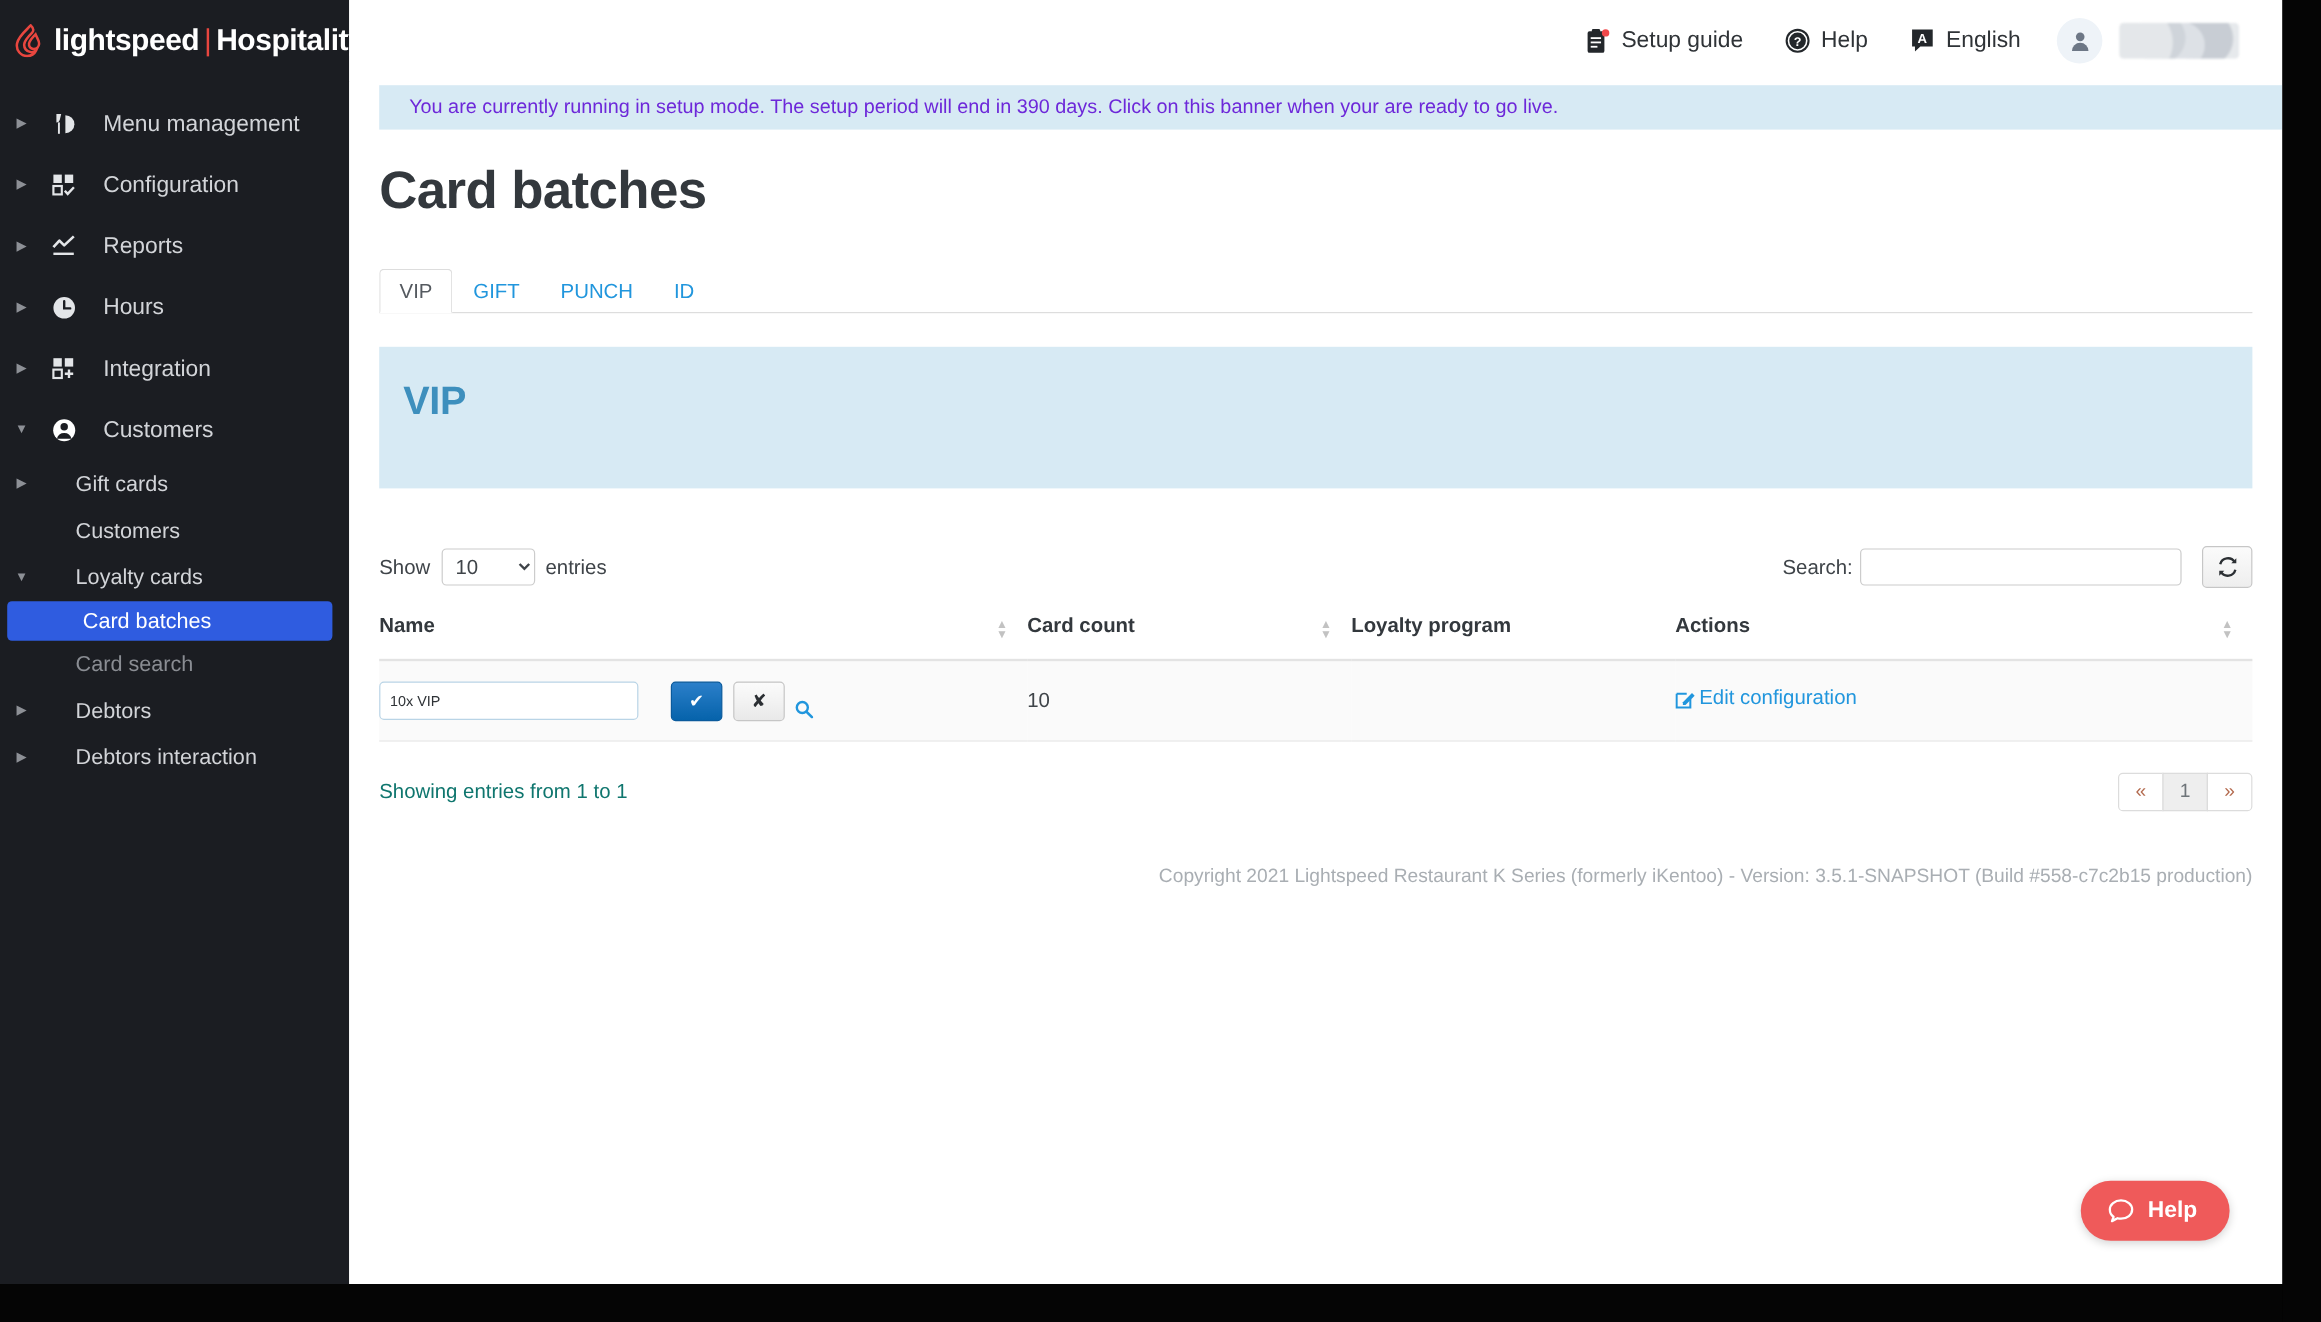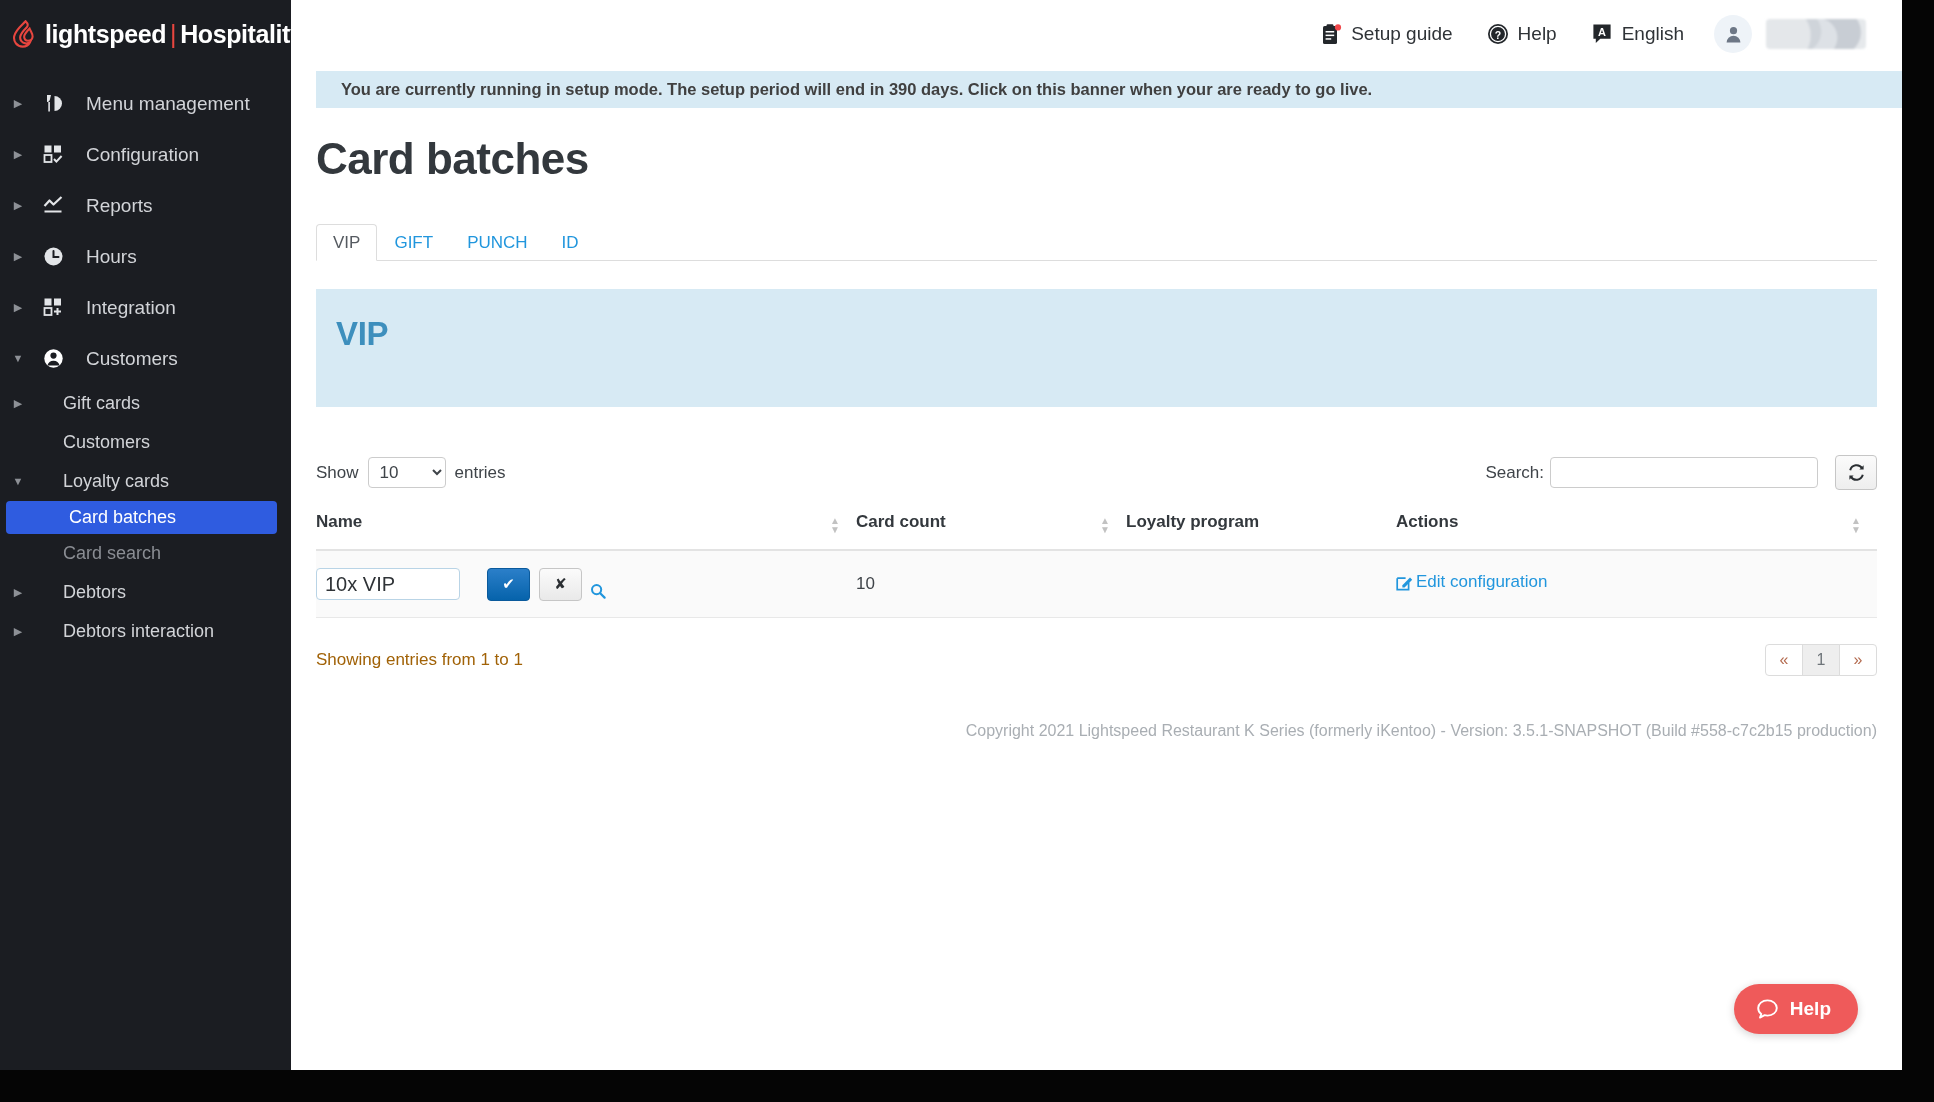--- a/index.html
+++ b/index.html
@@ -205,23 +205,23 @@
     margin: 3px 0 0 25px;
     height: 37px;
     background: #d7eaf4;
     display: flex;
     align-items: center;
     padding-left: 25px;
     box-sizing: border-box;
     cursor: pointer;
   }
   .setup-banner span {
-    color: #404040;
+    color: #6d28d9;
     font-size: 16.5px;
-    font-weight: bold;
+    font-weight: normal;
     text-align: right;
   }
   .page-title {
     margin: 26px 0 0 25px;
     font-size: 44px;
     font-weight: bold;
     color: #33383d;
     letter-spacing: -0.5px;
   }
 
@@ -366,25 +366,25 @@
   }
   .col-name { width: 540px; }
   .col-count { width: 270px; }
   .col-prog { width: 270px; }
 
   .name-edit {
     display: flex;
     align-items: center;
   }
   .name-input {
-    width: 144px;
+    width: 216px;
     height: 32px;
     border: 1px solid #b9d4e6;
     border-radius: 4px;
-    font-size: 20px;
+    font-size: 12px;
     padding: 0 8px;
     box-sizing: border-box;
     color: #2f3337;
     font-family: "Liberation Sans", sans-serif;
     outline: none;
     background: #fff;
   }
   .ok-btn {
     margin-left: 27px;
     width: 41px;
@@ -429,21 +429,21 @@
     text-decoration: none;
   }
   .edit-link .eicon { margin-right: 3px; display: flex; }
 
   .table-foot {
     margin: 26px 25px 0 25px;
     display: flex;
     align-items: center;
     justify-content: space-between;
   }
-  .showing-text { font-size: 17px; color: #a16207; }
+  .showing-text { font-size: 17px; color: #0f766e; }
   .pager { display: flex; }
   .pager div {
     min-width: 38px;
     height: 32px;
     border: 1px solid #dcdcdc;
     margin-left: -1px;
     display: flex;
     align-items: center;
     justify-content: center;
     font-size: 16px;

